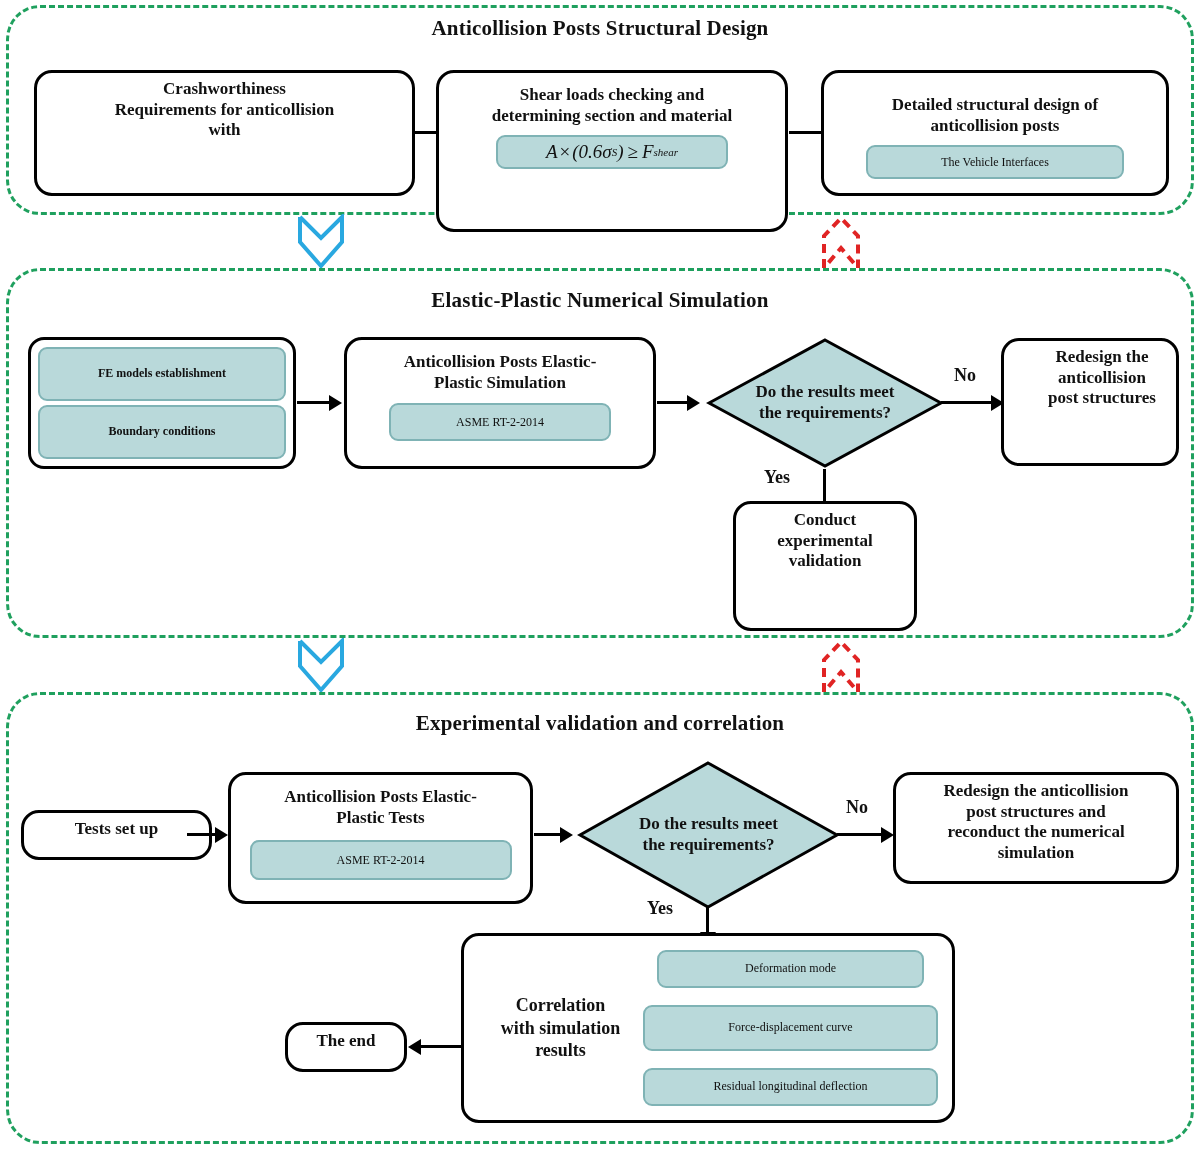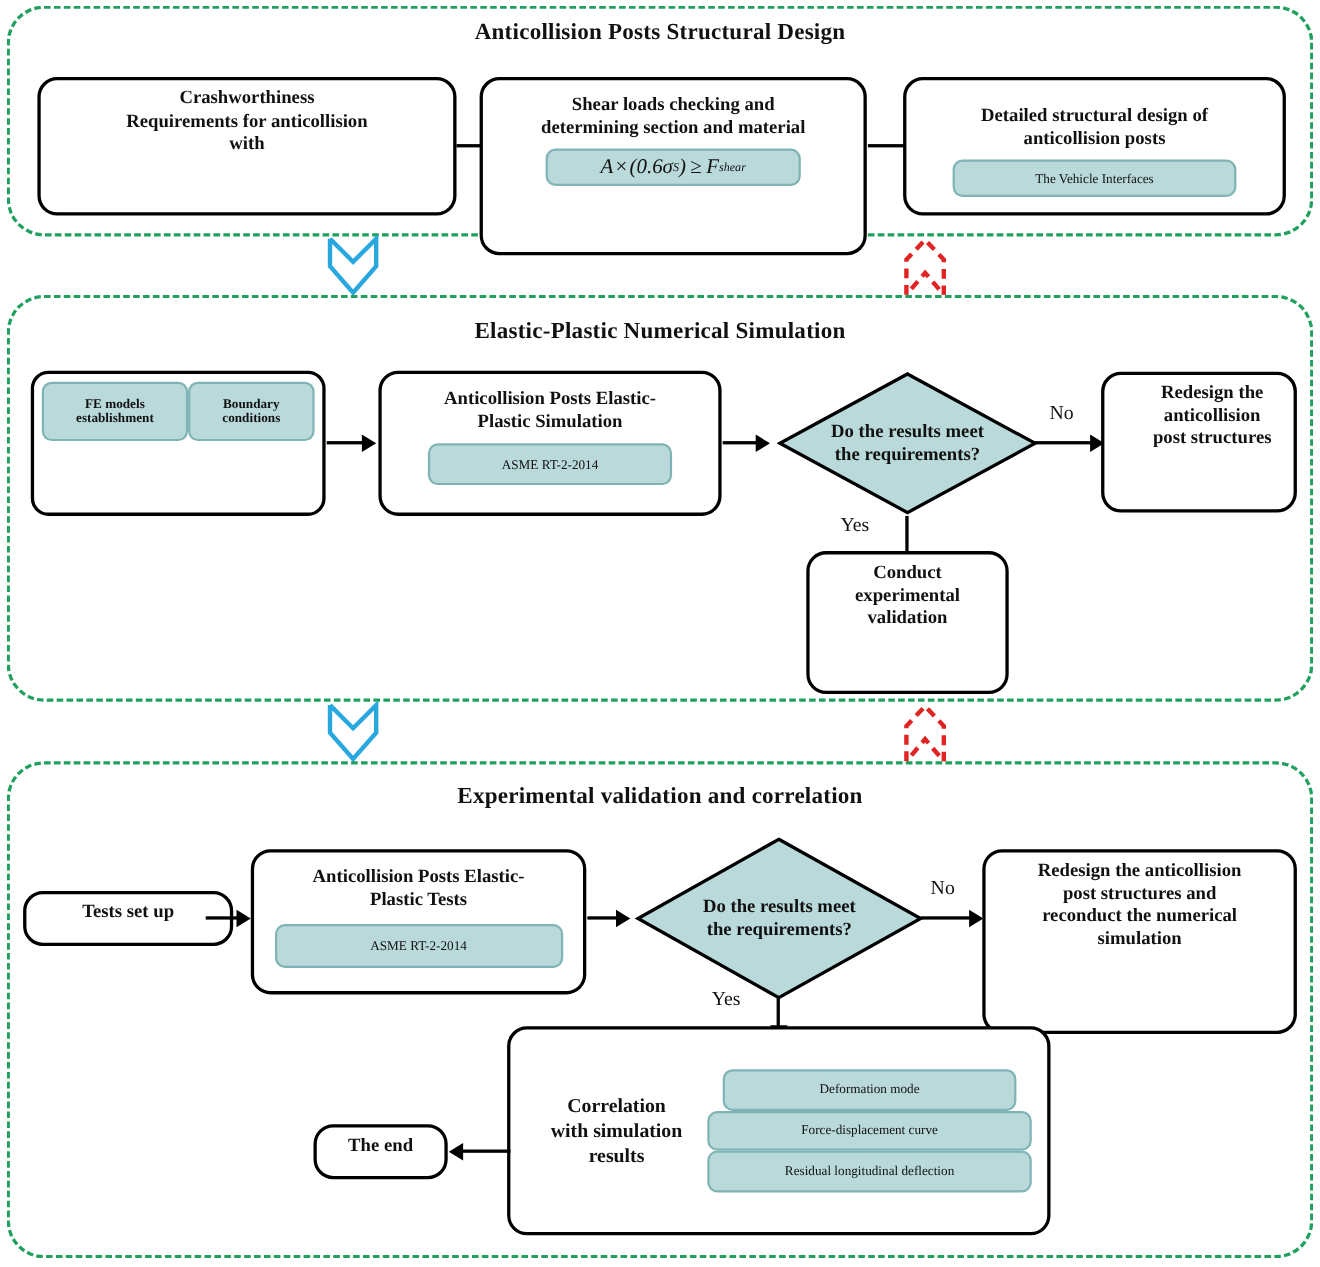--- a/index.html
+++ b/index.html
@@ -95,37 +95,37 @@
     border-top:13px solid #000;
   }
   .arrow-l{
     position:absolute;width:0;height:0;
     border-top:8px solid transparent;
     border-bottom:8px solid transparent;
     border-right:13px solid #000;
   }
   .edge-label{
     position:absolute;
-    font-weight:normal;
+    font-weight:bold;
     font-size:18px;
     color:#111;
   }
 
   
   .bigchev{position:absolute;}
 
   
   .groupbox{
     position:absolute;
     box-sizing:border-box;
     border:3px solid #000;
     border-radius:16px;
     background:#fff;
     display:flex;
-    flex-direction:row;
+    flex-direction:column;
     justify-content:space-between;
     padding:7px;
   }
   .groupbox .pill{font-weight:bold;}
 </style>
 </head>
 <body>
 
 <div class="stage">
 
@@ -286,42 +286,42 @@
       <span>the requirements?</span>
     </div>
   </div>
 
   <div class="conn" style="left:837px;top:827px;width:62px;height:16px;">
     <div class="hline" style="left:0;top:6px;width:46px;"></div>
     <div class="arrow-r" style="left:44px;top:0px;"></div>
   </div>
   <div class="edge-label" style="left:846px;top:797px;">No</div>
 
-  <div class="box" style="left:893px;top:772px;width:286px;height:168px;">
+  <div class="box" style="left:893px;top:772px;width:286px;height:112px;">
     <span class="txt">Redesign the anticollision</span>
     <span class="txt">post structures and</span>
     <span class="txt">reconduct the numerical</span>
     <span class="txt">simulation</span>
   </div>
 
   <div class="conn" style="left:700px;top:906px;width:16px;height:42px;">
     <div class="vline" style="left:6px;top:0;height:28px;"></div>
     <div class="arrow-d" style="left:0px;top:26px;"></div>
   </div>
   <div class="edge-label" style="left:647px;top:898px;">Yes</div>
 
   <div class="box" style="left:461px;top:933px;width:494px;height:190px;flex-direction:row;align-items:center;justify-content:flex-start;padding:10px 14px;">
     <div style="width:165px;text-align:center;font-weight:bold;font-size:18px;line-height:1.25;flex:0 0 auto;">
       <span>Correlation</span><br>
       <span>with simulation</span><br>
       <span>results</span>
     </div>
-    <div style="flex:1 1 auto;display:flex;flex-direction:column;gap:0;align-items:stretch;">
+    <div style="flex:1 1 auto;display:flex;flex-direction:column;gap:17px;align-items:stretch;">
       <div class="pill" style="height:38px;margin:0 14px;">Deformation mode</div>
-      <div class="pill" style="height:36px;">Force-displacement curve</div>
+      <div class="pill" style="height:46px;">Force-displacement curve</div>
       <div class="pill" style="height:38px;">Residual longitudinal deflection</div>
     </div>
   </div>
 
   <div class="conn" style="left:408px;top:1039px;width:56px;height:16px;">
     <div class="hline" style="left:12px;top:6px;width:44px;"></div>
     <div class="arrow-l" style="left:0px;top:0px;"></div>
   </div>
 
   <div class="box" style="left:285px;top:1022px;width:122px;height:50px;">

